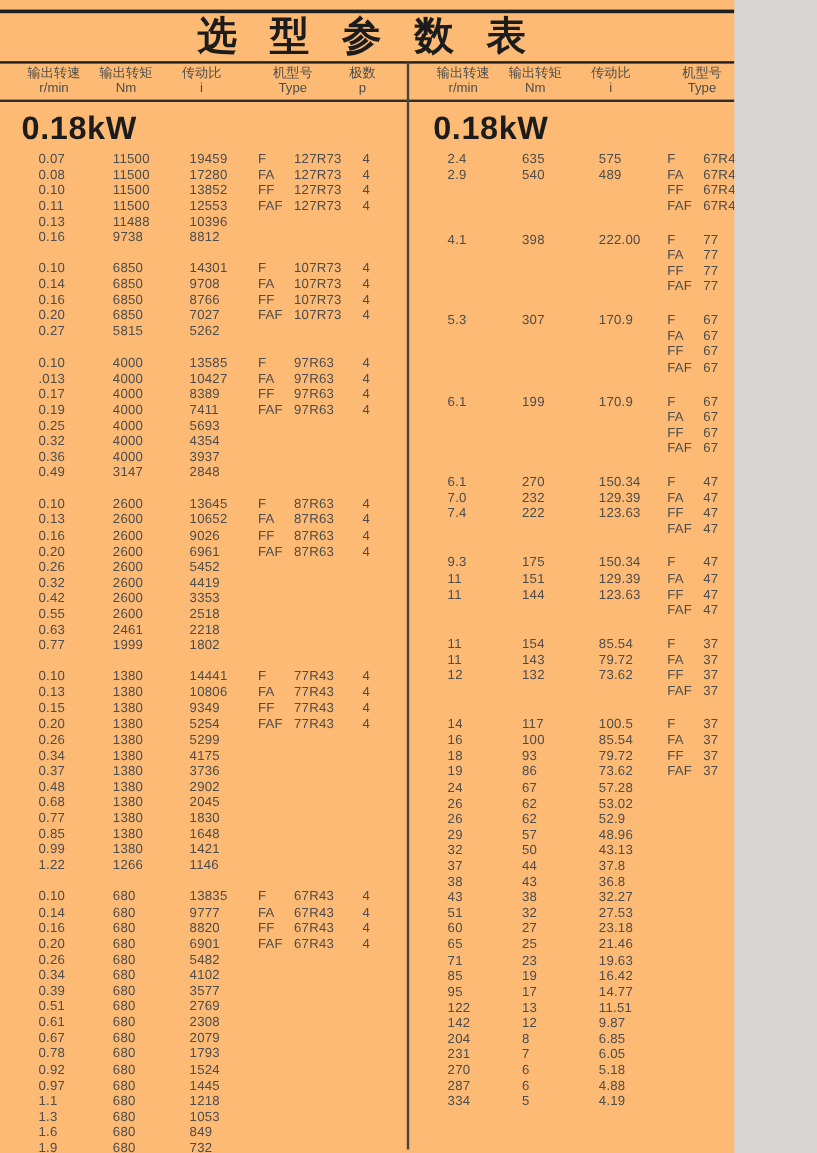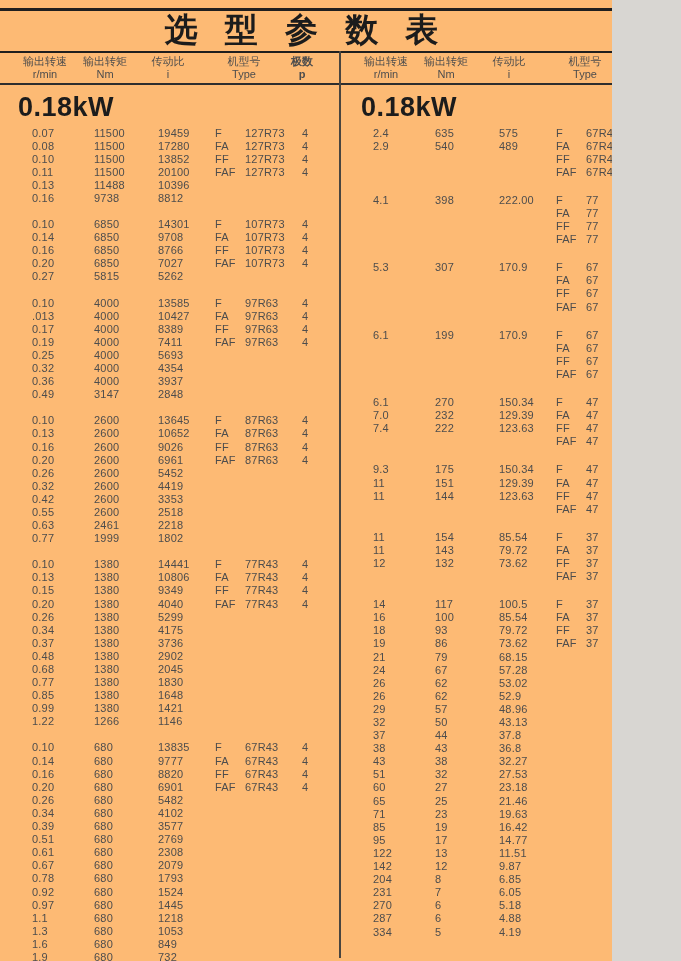--- a/index.html
+++ b/index.html
@@ -24,21 +24,21 @@
   .half-header{position:absolute;top:0;width:340px;height:28px;padding-left:36px;}
   .half-header.hl-left{left:0;}
   .half-header.hl-right{left:341px;}
   .hcell{position:absolute;top:0;text-align:center;color:#4d4d4d;}
   .hcell .hlab{display:block;font-size:11px;line-height:13px;}
   .hcell .huni{display:block;font-size:11px;line-height:13px;}
   .hc0{left:5px;width:80px;}
   .hc1{left:70px;width:70px;}
   .hc2{left:140px;width:56px;}
   .hc3{left:206px;width:76px;}
-  .hc4{left:274px;width:56px;font-weight:bold;}
+  .hc4{left:274px;width:56px;}
 
   .panel{position:absolute;top:88px;width:340px;}
   .panel.left{left:0;}
   .panel.right{left:341px;}
   .power{height:38px;display:flex;align-items:center;padding-left:18px;
     font-size:27px;font-weight:700;color:#1c1c1c;letter-spacing:0.5px;}
   .panel.right .power{padding-left:20px;}
 
   .block{margin-bottom:13px;}
   .panel.right .block{margin-bottom:15px;}
@@ -132,21 +132,21 @@
             <span class="cell c0">0.10</span>
             <span class="cell c1">11500</span>
             <span class="cell c2">13852</span>
             <span class="cell c3">FF</span>
             <span class="cell c4">127R73</span>
             <span class="cell c5">4</span>
           </div>
           <div class="trow">
             <span class="cell c0">0.11</span>
             <span class="cell c1">11500</span>
-            <span class="cell c2">20100</span>
+            <span class="cell c2">12553</span>
             <span class="cell c3">FAF</span>
             <span class="cell c4">127R73</span>
             <span class="cell c5">4</span>
           </div>
           <div class="trow">
             <span class="cell c0">0.13</span>
             <span class="cell c1">11488</span>
             <span class="cell c2">10396</span>
             <span class="cell c3"></span>
             <span class="cell c4"></span>
@@ -372,21 +372,21 @@
             <span class="cell c0">0.15</span>
             <span class="cell c1">1380</span>
             <span class="cell c2">9349</span>
             <span class="cell c3">FF</span>
             <span class="cell c4">77R43</span>
             <span class="cell c5">4</span>
           </div>
           <div class="trow">
             <span class="cell c0">0.20</span>
             <span class="cell c1">1380</span>
-            <span class="cell c2">4040</span>
+            <span class="cell c2">5254</span>
             <span class="cell c3">FAF</span>
             <span class="cell c4">77R43</span>
             <span class="cell c5">4</span>
           </div>
           <div class="trow">
             <span class="cell c0">0.26</span>
             <span class="cell c1">1380</span>
             <span class="cell c2">5299</span>
             <span class="cell c3"></span>
             <span class="cell c4"></span>
@@ -866,28 +866,20 @@
           </div>
           <div class="trow">
             <span class="cell c0">19</span>
             <span class="cell c1">86</span>
             <span class="cell c2">73.62</span>
             <span class="cell c3">FAF</span>
             <span class="cell c4">37</span>
             <span class="cell c5">4</span>
           </div>
           <div class="trow">
-            <span class="cell c0">21</span>
-            <span class="cell c1">79</span>
-            <span class="cell c2">68.15</span>
-            <span class="cell c3"></span>
-            <span class="cell c4"></span>
-            <span class="cell c5"></span>
-          </div>
-          <div class="trow">
             <span class="cell c0">24</span>
             <span class="cell c1">67</span>
             <span class="cell c2">57.28</span>
             <span class="cell c3"></span>
             <span class="cell c4"></span>
             <span class="cell c5"></span>
           </div>
           <div class="trow">
             <span class="cell c0">26</span>
             <span class="cell c1">62</span>

